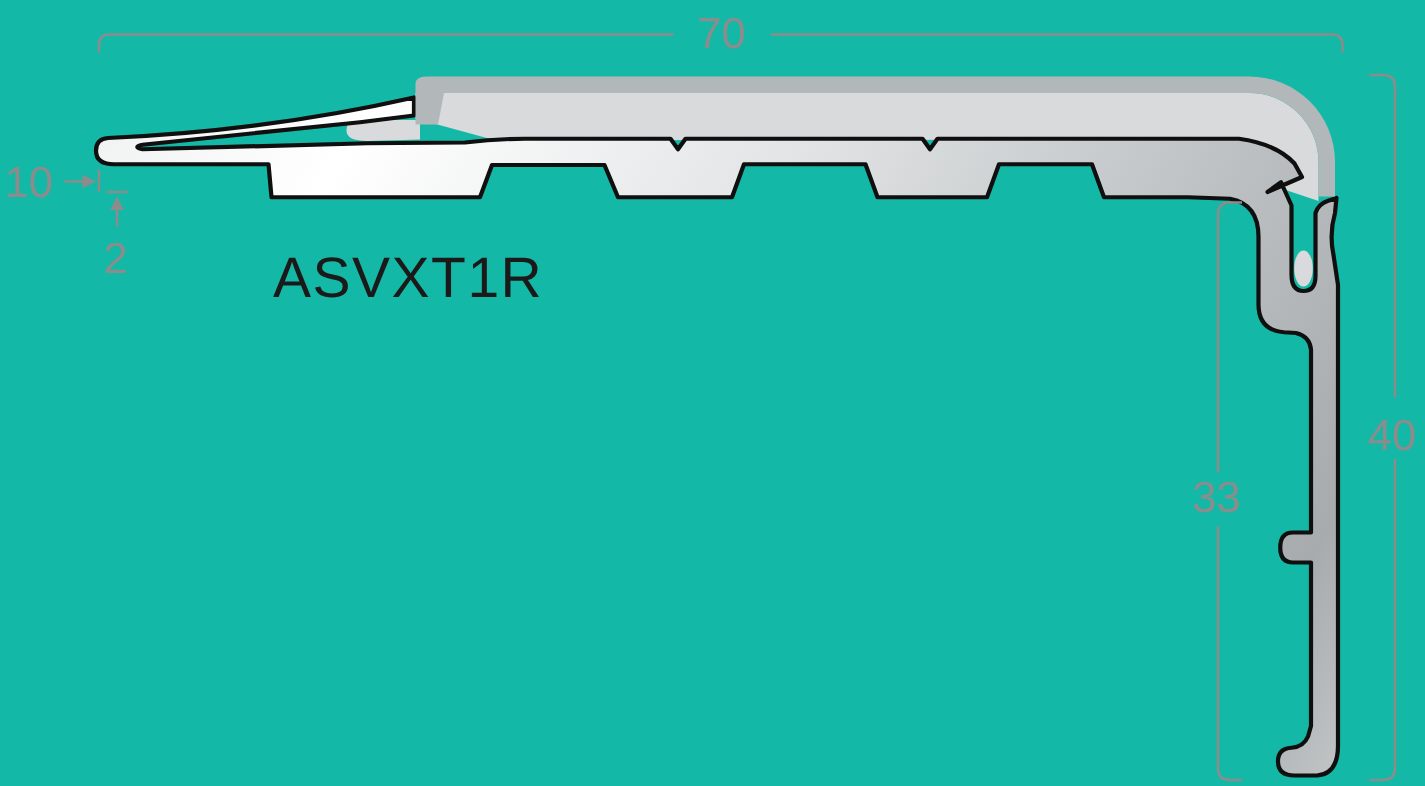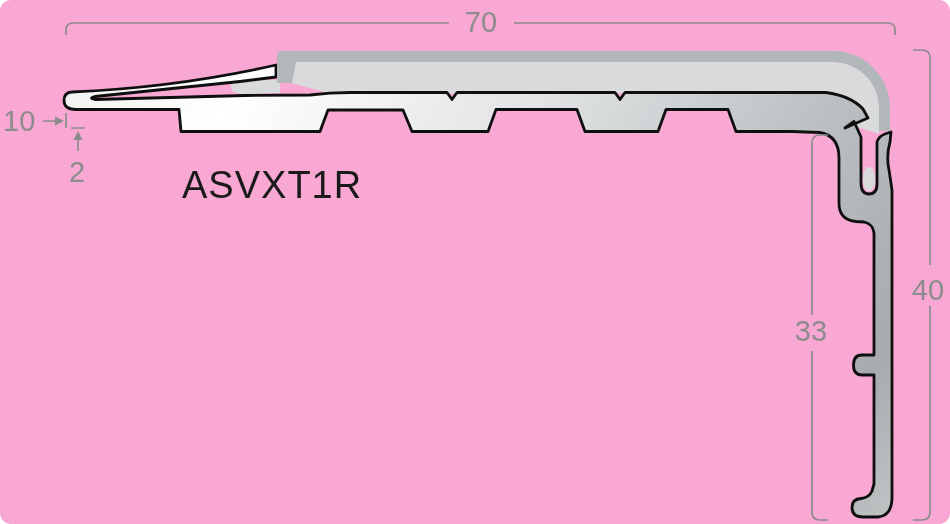--- a/index.html
+++ b/index.html
@@ -1,17 +1,17 @@
 <!DOCTYPE html>
 <html><head>
 <meta charset="utf-8">
 <style>
   html,body{margin:0;padding:0;background:#ffffff;}
-  .stage{width:950px;height:524px;position:relative;background:#f9a8d4;overflow:hidden;
-         font-family:"Liberation Sans", sans-serif;border-radius:11px;}
+  .stage{width:950px;height:524px;position:relative;background:#14b8a6;overflow:hidden;
+         font-family:"Liberation Sans", sans-serif;}
   svg{display:block;}
   .dim-stroke{fill:none;stroke:#8c8c8c;stroke-width:1.7;stroke-linecap:butt;}
   .dim-text{font-family:"Liberation Sans", sans-serif;font-size:29px;}
   .code-text{font-family:"Liberation Sans", sans-serif;font-size:38px;font-weight:500;letter-spacing:1px;}
   .alu{stroke:#0f0f0f;stroke-width:2.8;stroke-linejoin:round;fill:url(#metal);}
 </style>
 </head>
 <body>
 
 <div class="stage">

